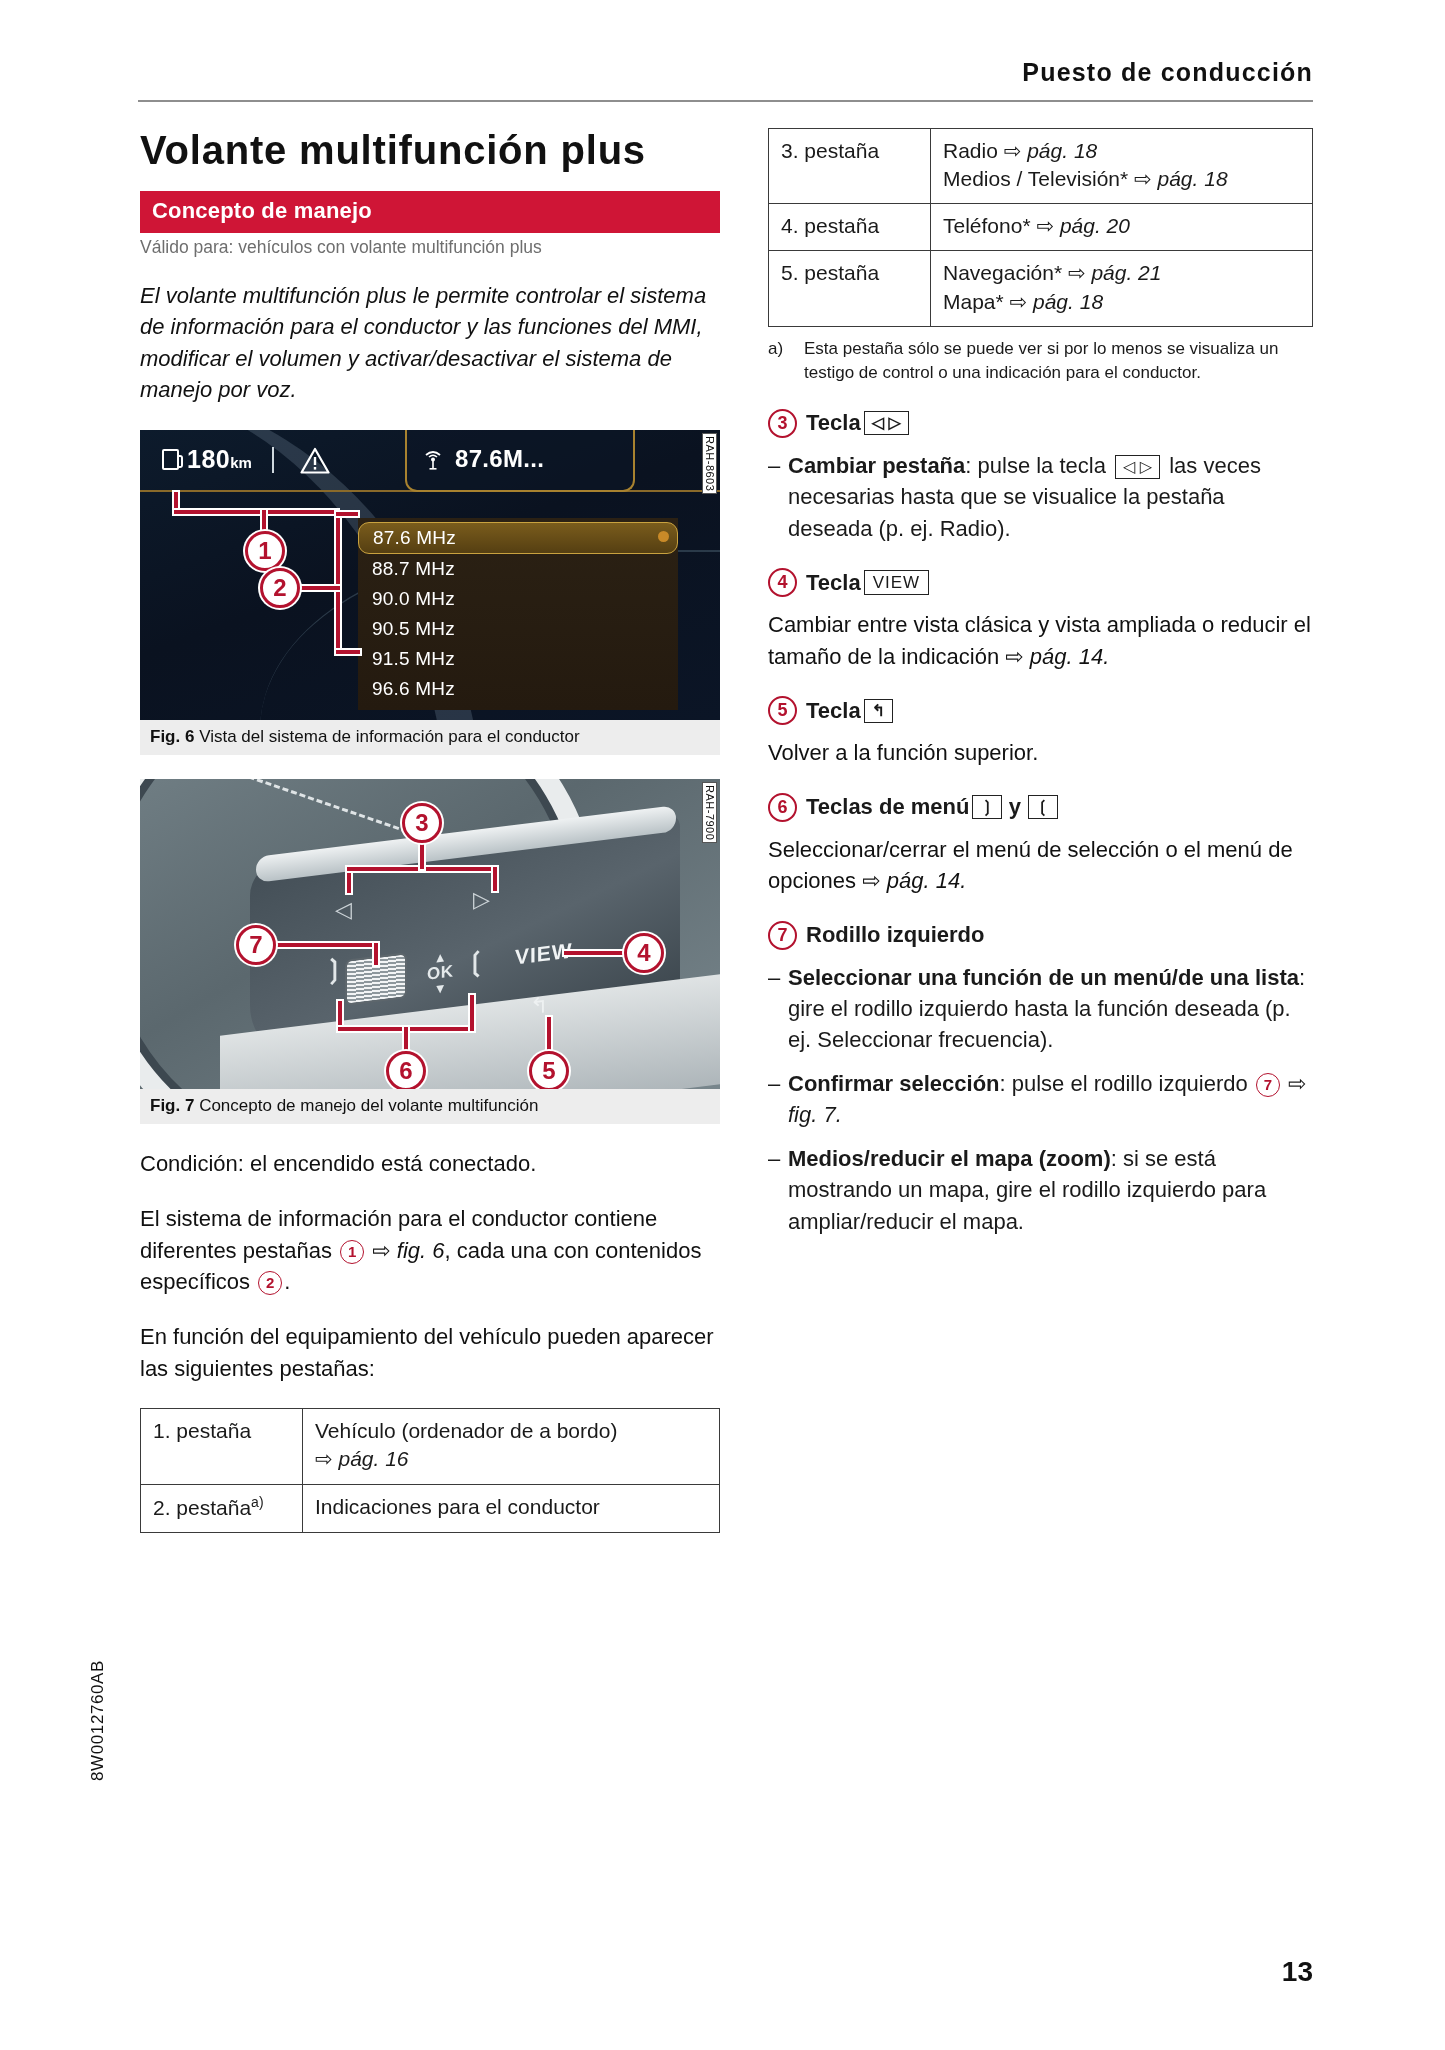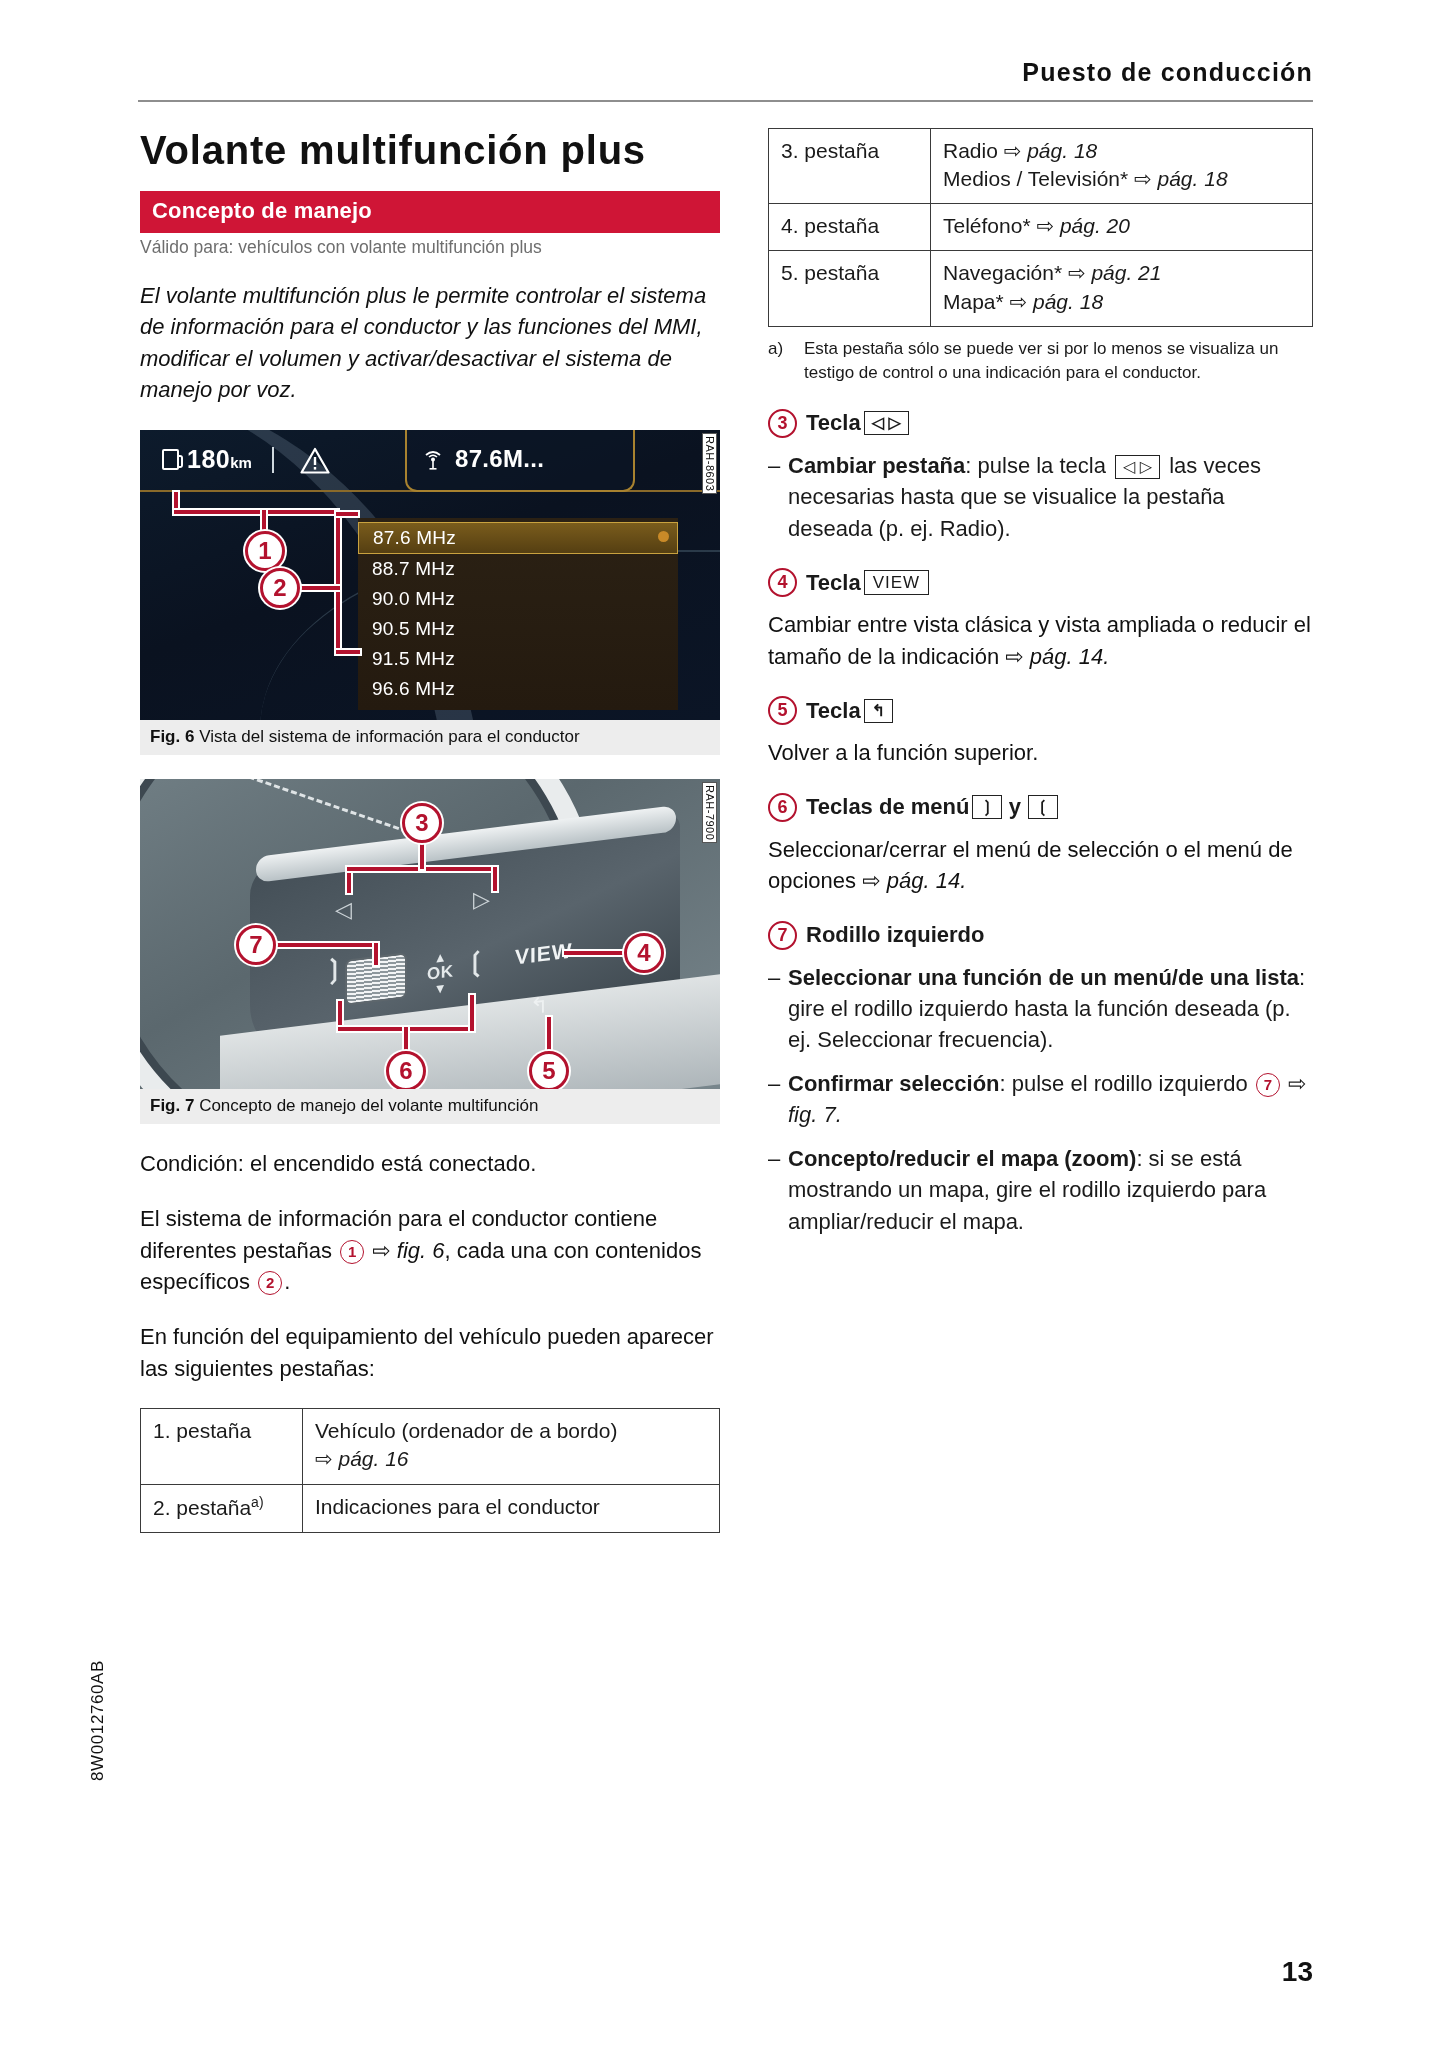--- a/index.html
+++ b/index.html
@@ -203,20 +203,21 @@
     width:320px;
     background:linear-gradient(180deg,#2b2114 0%,#241a0f 100%);
     border:1px solid #6d5párs;
     padding:4px 0 6px 0;
   }
   .freq-panel .row {
     font-size:19px;
     color:#fff;
     padding:4px 0 4px 14px;
     letter-spacing:0.2px;
+    border-radius:11px;
   }
   .freq-panel .row.sel {
     background:linear-gradient(180deg,#7a5c1c 0%,#553f12 100%);
     border:1px solid #c9a23f;
     position:relative;
   }
   .freq-panel .row.sel:after {
     content:"";
     position:absolute;
     right:8px; top:8px;
@@ -684,21 +685,21 @@
     <div class="dash-item">
       <span class="dash">–</span>
       <span class="dtxt"><b>Seleccionar una función de un menú/de una lista</b><span>: gire el rodillo izquierdo hasta la función deseada (p. ej. Seleccionar frecuencia).</span></span>
     </div>
     <div class="dash-item">
       <span class="dash">–</span>
       <span class="dtxt"><b>Confirmar selección</b><span>: pulse el rodillo izquierdo </span><span class="inline-circle">7</span> <span class="arrowref"><span class="ar">⇨</span> <span>fig. 7</span>.</span></span>
     </div>
     <div class="dash-item">
       <span class="dash">–</span>
-      <span class="dtxt"><b>Concepto/reducir el mapa (zoom)</b><span>: si se está mostrando un mapa, gire el rodillo izquierdo para ampliar/reducir el mapa.</span></span>
+      <span class="dtxt"><b>Medios/reducir el mapa (zoom)</b><span>: si se está mostrando un mapa, gire el rodillo izquierdo para ampliar/reducir el mapa.</span></span>
     </div>
 
   </div>
 
   <div class="spine">8W0012760AB</div>
   <div class="pagenum">13</div>
 
 </div>
 
 </body></html>

